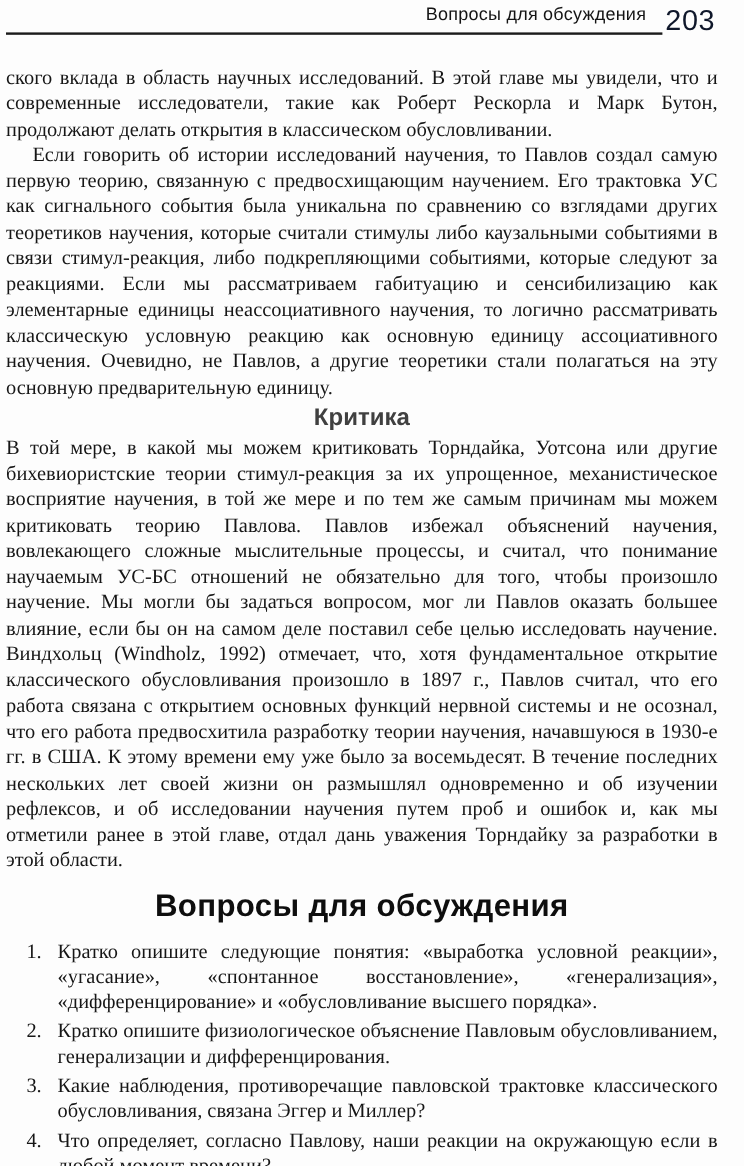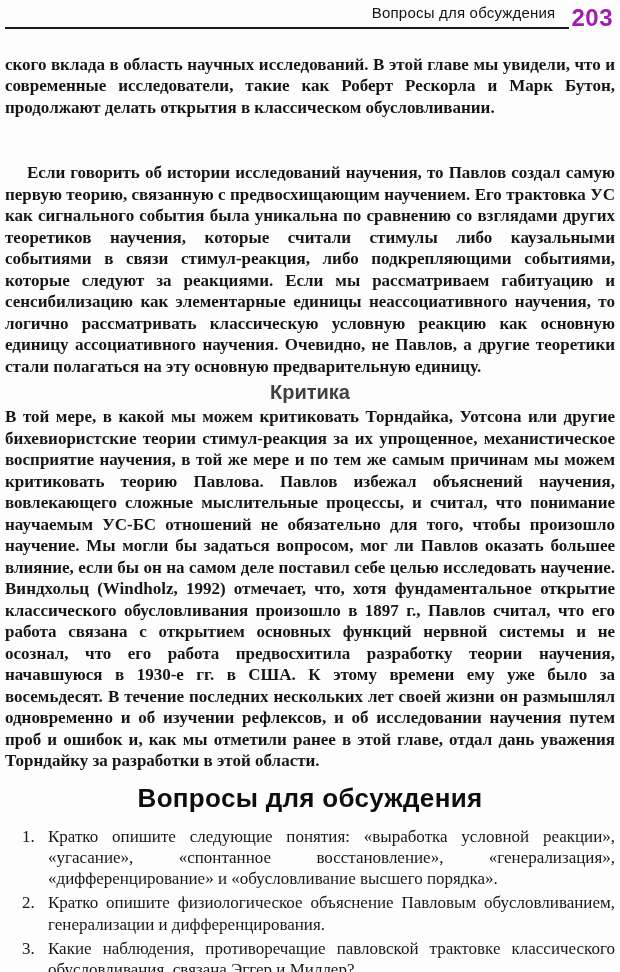--- a/index.html
+++ b/index.html
@@ -4,21 +4,21 @@
 <style>
   html, body { margin: 0; padding: 0; background: #e8e8e8; }
   .page {
     position: relative;
     width: 620px;
     height: 972px;
     margin: 0 auto;
     background: #fdfdfd;
     color: #161616;
     box-sizing: border-box;
-    padding: 2px 5px 0 5px;
+    padding: 2px 22px 0 5px;
     overflow: hidden;
     font-family: "Liberation Serif", "DejaVu Serif", serif;
     font-size: 17px;
     line-height: 21.5px;
   }
 
   
   .running-head {
     display: flex;
     align-items: flex-end;
@@ -30,34 +30,33 @@
     border-bottom: 2px solid #1b1b1b;
     text-align: right;
     padding: 0 14px 3px 0;
     font-size: 15px;
     letter-spacing: 0.2px;
     color: #141414;
   }
   .running-head-pagenum {
     flex: none;
     font-size: 24px;
-    font-weight: bold;
+    font-weight: normal;
     letter-spacing: 0.5px;
     padding: 0 2px 0 2px;
     line-height: 22px;
-    color: #a21caf;
+    color: #0f172a;
   }
 
   
   .body-par {
     margin: 0;
     text-align: justify;
-    font-weight: bold;
   }
-  .body-par.indented { text-indent: 22px; margin-top: 44px; }
+  .body-par.indented { text-indent: 22px; }
 
   .section-heading {
     font-family: "Liberation Sans", "DejaVu Sans", sans-serif;
     font-weight: bold;
     font-size: 20px;
     text-align: center;
     margin: 3px 0 2px 0;
     line-height: 24px;
     color: #404040;
   }

